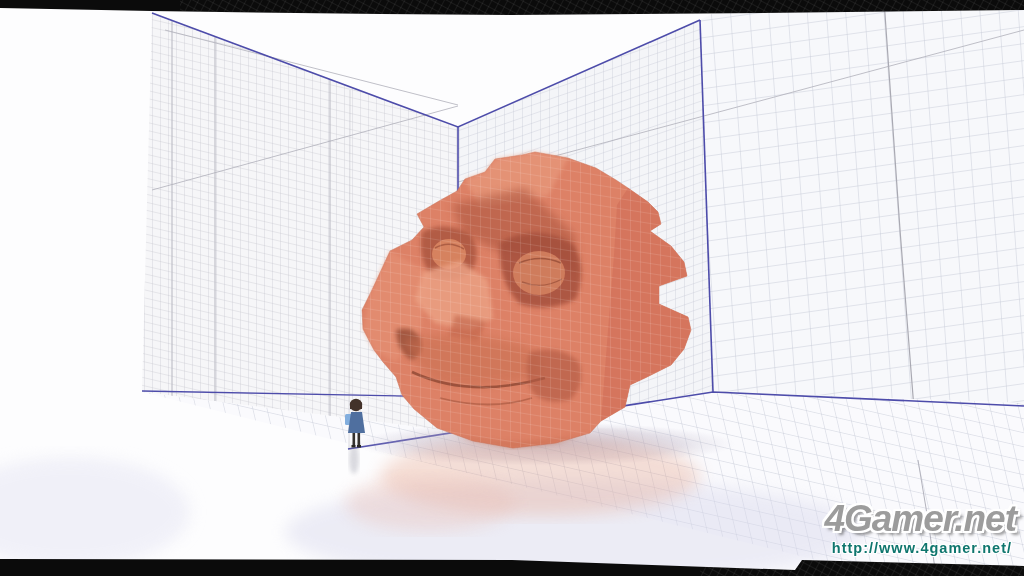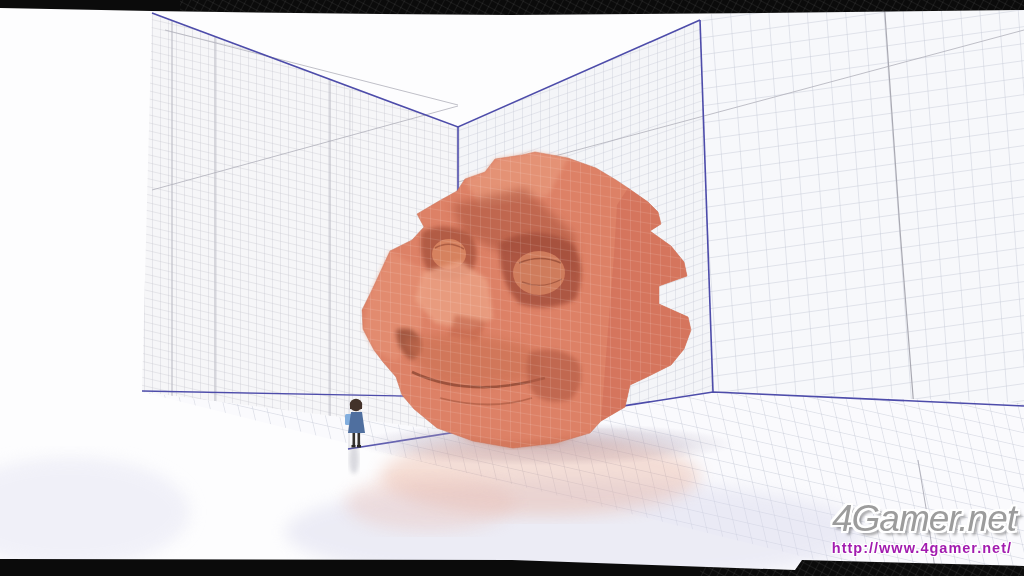--- a/index.html
+++ b/index.html
@@ -6,30 +6,30 @@
   .frame{
     position:relative;width:1024px;height:576px;overflow:hidden;
     background:#fdfdfe;font-family:"Liberation Sans",sans-serif;
   }
   .scene{position:absolute;left:0;top:0;width:1024px;height:576px;display:block;}
   .watermark{
     position:absolute;right:8px;top:500px;width:330px;text-align:right;
     pointer-events:none;
   }
   .wm-logo{
-    font-size:37px;font-weight:normal;font-style:italic;letter-spacing:-1px;
+    font-size:37px;font-weight:bold;font-style:italic;letter-spacing:-1px;
     color:var(--c-watermark-gray,#9c9c9c);
     text-shadow:
       -2px -2px 0 #fff, 2px -2px 0 #fff, -2px 2px 0 #fff, 2px 2px 0 #fff,
       0 -2px 0 #fff, 0 2px 0 #fff, -2px 0 0 #fff, 2px 0 0 #fff,
       4px 4px 3px rgba(70,70,70,.55);
     line-height:38px;
   }
   .wm-url{
-    font-size:14.5px;font-weight:bold;color:#a21caf;letter-spacing:1px;
+    font-size:14.5px;font-weight:bold;color:#0f766e;letter-spacing:1px;
     text-shadow:
       -1px -1px 0 #fff, 1px -1px 0 #fff, -1px 1px 0 #fff, 1px 1px 0 #fff,
       0 1px 0 #fff, 1px 0 0 #fff;
     margin-top:2px;margin-right:4px;
   }
 </style>
 </head>
 <body>
 
 <div class="frame">

